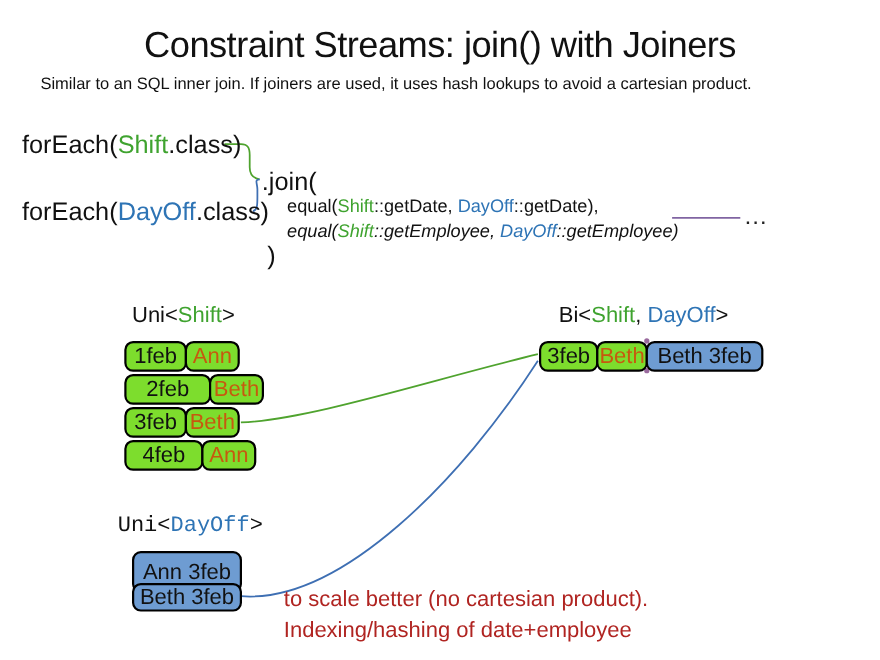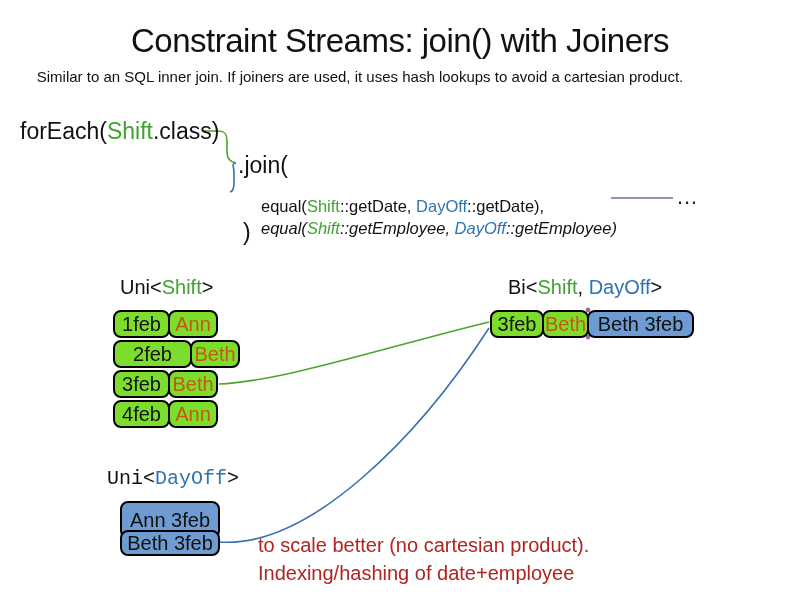--- a/index.html
+++ b/index.html
@@ -4,21 +4,21 @@
 <style>
   html, body { margin: 0; padding: 0; background: #ffffff; }
   body { font-family: "Liberation Sans", sans-serif; color: #111; }
   #stage { position: relative; width: 800px; height: 600px; background: #ffffff; overflow: hidden; }
   .abs { position: absolute; }
 
   .title { top: 22px; left: 0; width: 800px; text-align: center; font-size: 33px; letter-spacing: -0.5px; white-space: nowrap; }
   .subtitle { top: 68px; left: 0; width: 720px; text-align: center; font-size: 15px; }
 
   .code-lg { font-size: 23px; white-space: nowrap; }
-  .code-sm { font-size: 16.5px; white-space: nowrap; margin-top: 18px; }
+  .code-sm { font-size: 16.5px; white-space: nowrap; }
   .tok-shift { color: #3fa32f; }
   .tok-dayoff { color: #2e74b5; }
   .ellipsis { font-size: 22px; color: #222; }
 
   .tbl-label { font-size: 20px; white-space: nowrap; }
 
   .row { display: flex; }
   .cell {
     box-sizing: border-box;
     border: 2px solid #000;
@@ -51,20 +51,23 @@
     <circle cx="588" cy="337" r="2.4" fill="#9a6a9e"></circle>
   </svg>
 
   <div class="abs title">Constraint Streams: join() with Joiners</div>
   <div class="abs subtitle">Similar to an SQL inner join. If joiners are used, it uses hash lookups to avoid a cartesian product.</div>
 
   <div class="abs code-lg" style="left:20px; top:118px;">
     <span>forEach(</span><span class="tok-shift">Shift</span><span>.class)</span>
   </div>
 
+  <div class="abs code-lg" style="left:20px; top:179px;">
+    <span>forEach(</span><span class="tok-dayoff">DayOff</span><span>.class)</span>
+  </div>
 
   <div class="abs code-lg" style="left:238px; top:152px;">.join(</div>
 
   <div class="abs code-sm" style="left:261px; top:179px;">
     <span>equal(</span><span class="tok-shift">Shift</span><span>::getDate, </span><span class="tok-dayoff">DayOff</span><span>::getDate),</span>
   </div>
 
   <div class="abs code-sm" style="left:261px; top:201px;font-style:italic;">
     <span>equal(</span><span class="tok-shift">Shift</span><span>::getEmployee, </span><span class="tok-dayoff">DayOff</span><span>::getEmployee)</span>
   </div>
@@ -83,21 +86,21 @@
   </div>
   <div class="abs row" style="left:113px; top:340px;">
     <div class="cell green-bg" style="width:79px; height:28px;">2feb</div>
     <div class="cell green-bg name-txt overlap" style="width:50px; height:28px;">Beth</div>
   </div>
   <div class="abs row" style="left:113px; top:370px;">
     <div class="cell green-bg" style="width:57px; height:28px;">3feb</div>
     <div class="cell green-bg name-txt overlap" style="width:50px; height:28px;">Beth</div>
   </div>
   <div class="abs row" style="left:113px; top:400px;">
-    <div class="cell green-bg" style="width:57px; height:28px;">4feb</div>
+    <div class="cell green-bg" style="width:72px; height:28px;">4feb</div>
     <div class="cell green-bg name-txt overlap" style="width:50px; height:28px;">Ann</div>
   </div>
 
   <div class="abs tbl-label" style="left:508px; top:276px;">
     <span>Bi&lt;</span><span class="tok-shift">Shift</span><span>, </span><span class="tok-dayoff">DayOff</span><span>&gt;</span>
   </div>
 
   <div class="abs row" style="left:490px; top:310px;">
     <div class="cell green-bg" style="width:54px; height:28px;">3feb</div>
     <div class="cell green-bg name-txt overlap" style="width:47px; height:28px;">Beth</div>

